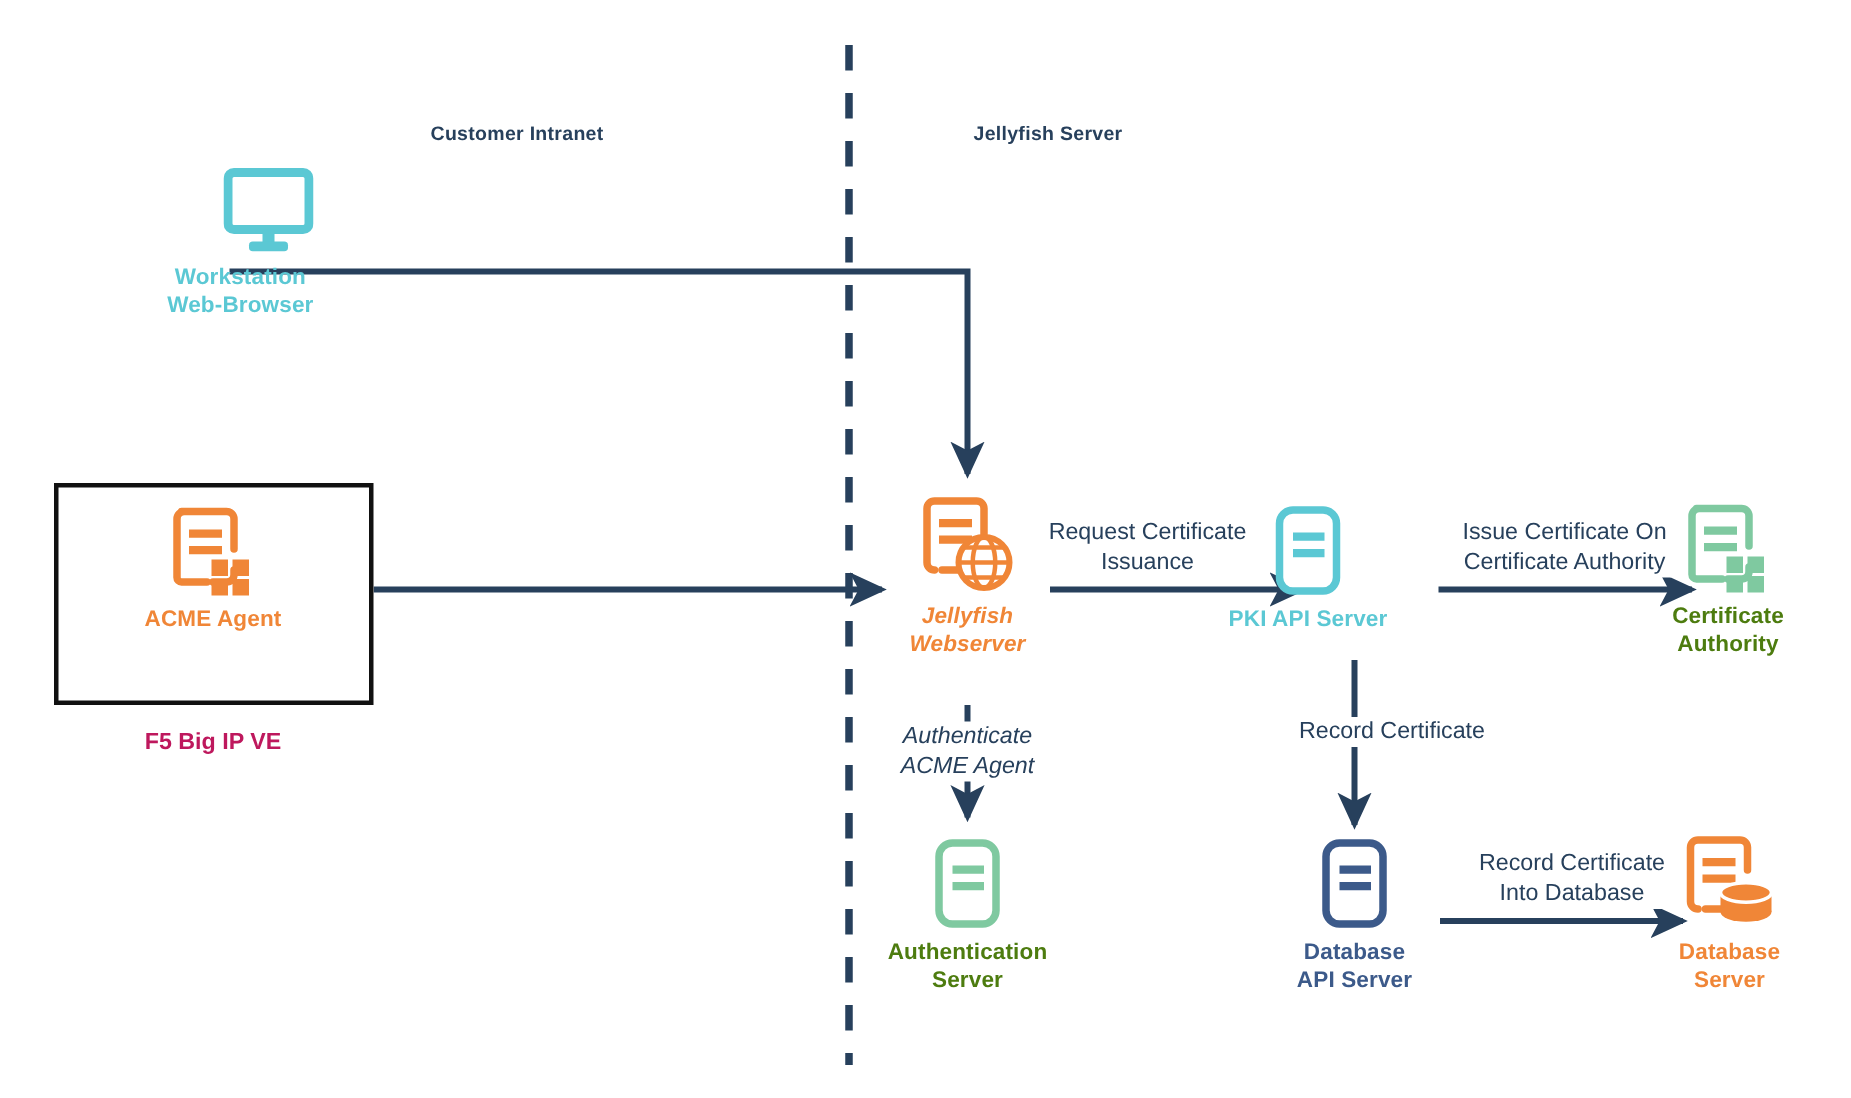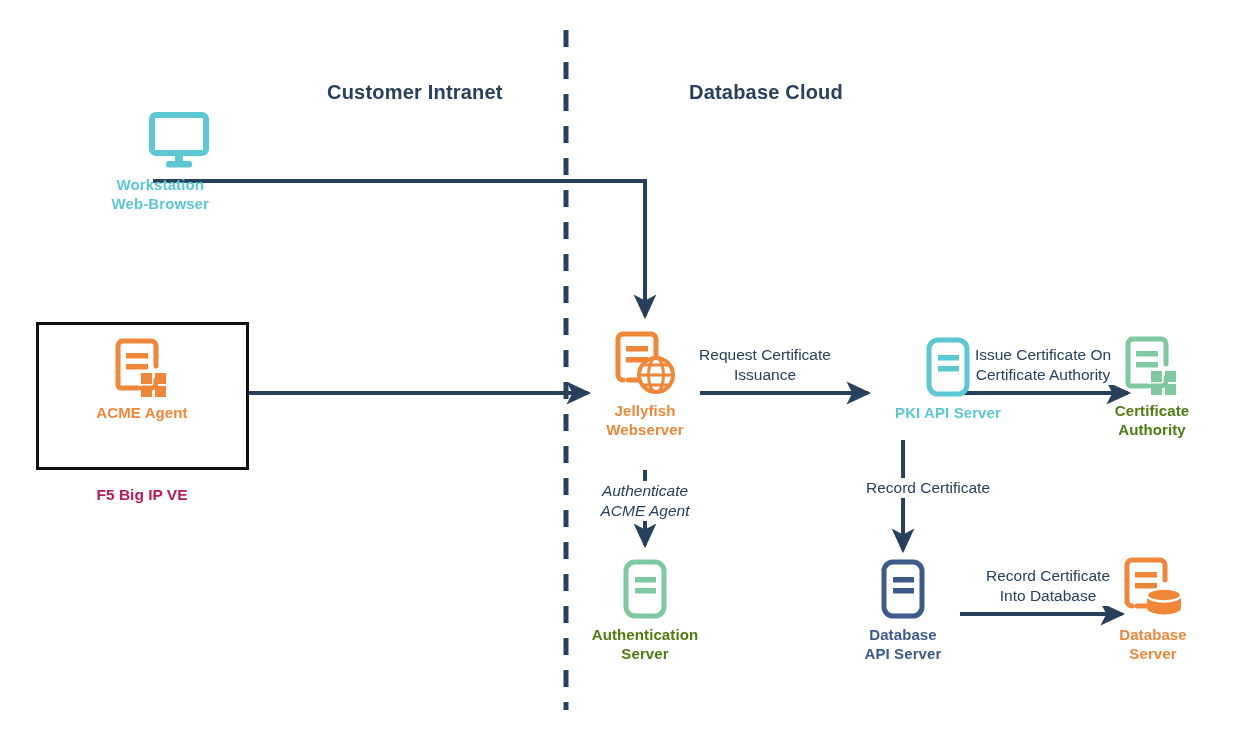--- a/index.html
+++ b/index.html
@@ -22,26 +22,25 @@
     left: 0;
     top: 0;
     width: 1234px;
     height: 732px;
     pointer-events: none;
   }
 
   
   .zone-caption {
     position: absolute;
-    font-size: 20px;
+    font-size: 13px;
     font-weight: bold;
     color: #27405c;
     white-space: nowrap;
     letter-spacing: .2px;
-    margin-left: 40px;
   }
 
   
   .node {
     position: absolute;
     display: flex;
     flex-direction: column;
     align-items: center;
     width: 170px;
     margin-left: -85px;
@@ -119,21 +118,21 @@
     <path d="M959,393 L1128,393" fill="none" stroke="#27405c" stroke-width="4" marker-end="url(#arrowhead)"></path>
 
     <path d="M645,470 L645,545" fill="none" stroke="#27405c" stroke-width="4" marker-end="url(#arrowhead)"></path>
 
     <path d="M903,440 L903,550" fill="none" stroke="#27405c" stroke-width="4" marker-end="url(#arrowhead)"></path>
 
     <path d="M960,614 L1122,614" fill="none" stroke="#27405c" stroke-width="4" marker-end="url(#arrowhead)"></path>
   </svg>
 
   <div class="zone-caption" style="left:287px; top:81px;">Customer Intranet</div>
-  <div class="zone-caption" style="left:649px; top:81px;">Database Cloud</div>
+  <div class="zone-caption" style="left:649px; top:81px;">Jellyfish Server</div>
 
   <div class="group-frame" style="left:36px; top:322px; width:213px; height:148px;"></div>
   <div class="group-caption" style="left:142px; top:486px;">F5 Big IP VE</div>
 
   <div class="node" style="left:124px; top:112px;align-items:flex-end;">
     <span class="icon-wrap">
       <svg width="60" height="58" viewBox="0 0 60 58">
         <rect x="3" y="3" width="54" height="38" rx="4" ry="4" fill="none" stroke="#5BC8D4" stroke-width="6"></rect>
         <rect x="26" y="41" width="8" height="9" fill="#5BC8D4"></rect>
         <rect x="17" y="49" width="26" height="6.5" rx="2.5" ry="2.5" fill="#5BC8D4"></rect>
@@ -151,38 +150,38 @@
         <rect x="13" y="28" width="22" height="5.5" fill="#F08637"></rect>
         <rect x="28" y="37" width="11" height="11" fill="#F08637"></rect>
         <rect x="42" y="37" width="11" height="11" fill="#F08637"></rect>
         <rect x="28" y="50" width="11" height="11" fill="#F08637"></rect>
         <rect x="42" y="50" width="11" height="11" fill="#F08637"></rect>
       </svg>
     </span>
     <span class="node-label lbl-orange">ACME Agent</span>
   </div>
 
-  <div class="node" style="left:645px; top:330px;">
+  <div class="node" style="left:645px; top:330px;font-style:italic;">
     <span class="icon-wrap">
       <svg width="62" height="66" viewBox="0 0 62 66">
         <path d="M9,4 L37,4 A5,5 0 0 1 42,9 L42,26 M38,50 L14,50 M9,50 A5,5 0 0 1 4,45 L4,9 A5,5 0 0 1 9,4" fill="none" stroke="#F08637" stroke-width="5" stroke-linecap="round"></path>
         <rect x="12" y="16" width="22" height="5.5" fill="#F08637"></rect>
         <rect x="12" y="27" width="22" height="5.5" fill="#F08637"></rect>
         <circle cx="42" cy="45" r="17" fill="#ffffff" stroke="#F08637" stroke-width="4"></circle>
         <ellipse cx="42" cy="45" rx="7.5" ry="17" fill="none" stroke="#F08637" stroke-width="3"></ellipse>
         <line x1="25" y1="45" x2="59" y2="45" stroke="#F08637" stroke-width="3"></line>
         <line x1="28" y1="35" x2="56" y2="35" stroke="#F08637" stroke-width="3"></line>
         <line x1="28" y1="55" x2="56" y2="55" stroke="#F08637" stroke-width="3"></line>
       </svg>
     </span>
     <span class="node-label lbl-orange">Jellyfish
 Webserver</span>
   </div>
 
-  <div class="node" style="left:948px; top:336px;">
+  <div class="node" style="left:872px; top:336px;">
     <span class="icon-wrap">
       <svg width="46" height="62" viewBox="0 0 46 62">
         <rect x="4" y="4" width="38" height="54" rx="9" ry="9" fill="#ffffff" stroke="#5BC8D4" stroke-width="5"></rect>
         <rect x="13" y="19" width="21" height="5.5" fill="#5BC8D4"></rect>
         <rect x="13" y="30" width="21" height="5.5" fill="#5BC8D4"></rect>
       </svg>
     </span>
     <span class="node-label lbl-teal">PKI API Server</span>
   </div>
 

